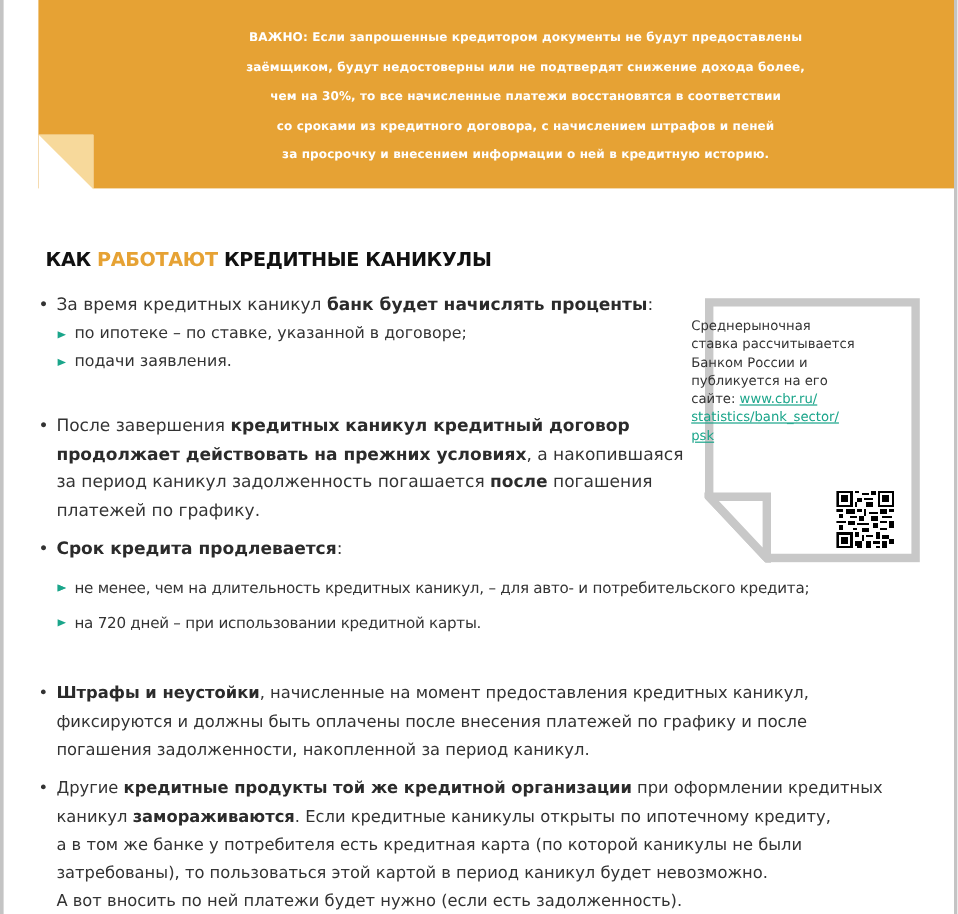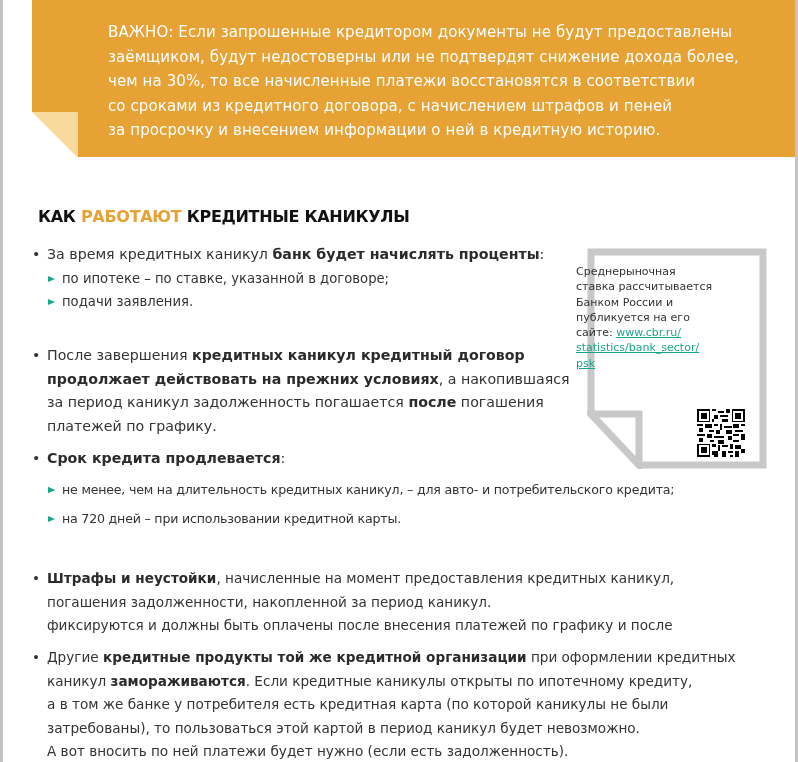--- a/index.html
+++ b/index.html
@@ -3,21 +3,21 @@
 <meta charset="utf-8">
 <style>
   * { box-sizing: border-box; margin: 0; padding: 0; }
   html, body { width: 798px; height: 762px; overflow: hidden; background: #ffffff; }
   body { font-family: "DejaVu Sans", sans-serif; color: #2b2b2b; position: relative; }
   .edge-left { position: absolute; left: 0; top: 0; width: 3px; height: 762px; background: #c4c4c4; }
   .edge-right { position: absolute; left: 795px; top: 0; width: 3px; height: 762px; background: #c4c4c4; }
 
   .callout { position: absolute; left: 32px; top: 0; width: 763px; height: 157px; background: #e6a234; }
   .callout-fold { position: absolute; left: 32px; top: 112px; width: 46px; height: 46px; }
-  .callout-text { position: absolute; left: 108px; top: 20px; width: 660px; color: #ffffff; font-weight: normal; font-size: 15px; line-height: 24.5px; letter-spacing: 0.1px; }
+  .callout-text { position: absolute; left: 108px; top: 20px; width: 660px; color: #ffffff; font-weight: bold; font-size: 10px; line-height: 24.5px; letter-spacing: 0.1px; text-align: center; }
 
   .heading { position: absolute; left: 38px; top: 207px; font-family: "DejaVu Sans", sans-serif; font-weight: bold; font-size: 16px; letter-spacing: -0.3px; color: #111; white-space: nowrap; }
   .heading .accent { color: #e6a234; }
 
   .list { position: absolute; left: 32px; width: 560px; font-size: 14.2px; line-height: 23.5px; color: #333; }
   .list b { color: #2b2b2b; }
   .item { position: relative; padding-left: 15px; }
   .bullet { position: absolute; left: 0; top: 0; }
   .sub { position: relative; padding-left: 30px; font-size: 13.2px; line-height: 23.5px; }
   .arrow { position: absolute; left: 16px; top: 9px; width: 0; height: 0; border-top: 3.5px solid transparent; border-bottom: 3.5px solid transparent; border-left: 7px solid #1aa58a; }
@@ -76,22 +76,22 @@
   </div>
   <div class="sub sub-narrow" style="margin-top:7px;"><span class="arrow"></span></div>
   <div class="sub sub-narrow" style="margin-top:6px;"><span class="arrow"></span><span>не менее, чем на длительность кредитных каникул, – для авто- и потребительского кредита;</span></div>
   <div class="sub sub-narrow" style="margin-top:6px;"><span class="arrow"></span><span>на 720 дней – при использовании кредитной карты.</span></div>
 </div>
 
 <div class="list" style="top:567px; width:760px; font-size:13.6px;">
   <div class="item">
     <span class="bullet">•</span>
     <div><b>Штрафы и неустойки</b><span>, начисленные на момент предоставления кредитных каникул,</span></div>
+    <div>фиксируются и должны быть оплачены после внесения платежей по графику и после</div>
     <div>погашения задолженности, накопленной за период каникул.</div>
-    <div>фиксируются и должны быть оплачены после внесения платежей по графику и после</div>
   </div>
 </div>
 
 <div class="list" style="top:646px; width:760px; font-size:13.6px;">
   <div class="item">
     <span class="bullet">•</span>
     <div><span>Другие </span><b>кредитные продукты той же кредитной организации</b><span> при оформлении кредитных</span></div>
     <div><span>каникул </span><b>замораживаются</b><span>. Если кредитные каникулы открыты по ипотечному кредиту,</span></div>
     <div>а в том же банке у потребителя есть кредитная карта (по которой каникулы не были</div>
     <div>затребованы), то пользоваться этой картой в период каникул будет невозможно.</div>

